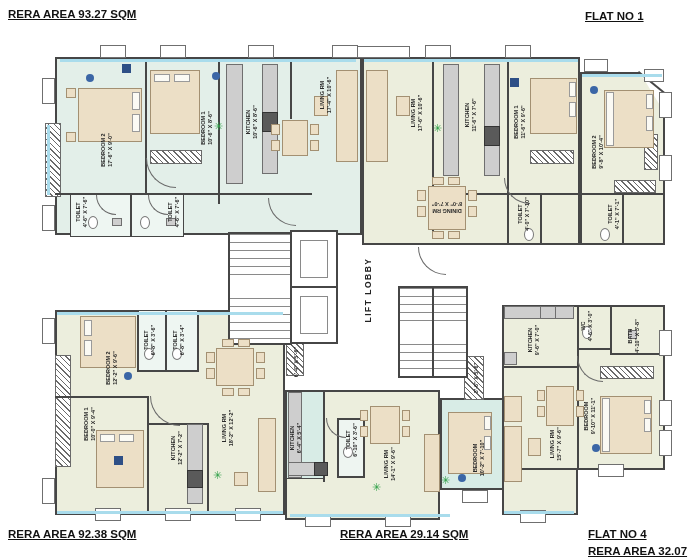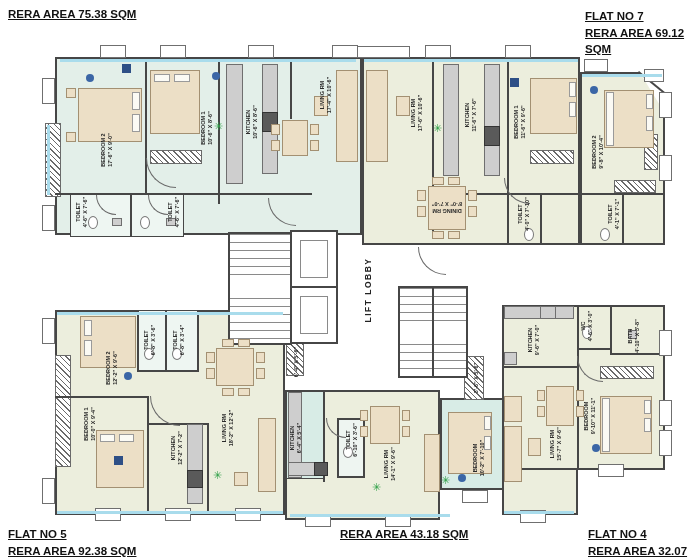--- a/index.html
+++ b/index.html
@@ -382,31 +382,29 @@
         <div>6'-4" X 5'-6"</div>
       </div>
       <div class="rlabel" style="left: 476px; top: 378px; transform: translate(-50%, -50%) rotate(-90deg);">
         <div>3'-6" X 5'-6"</div>
       </div>
     </div>
 
   <div class="lobby" style="left:368px;top:290px">LIFT LOBBY</div>
 
   <div class="flatlabel" style="left:8px;top:6px">
-    <div>RERA AREA 75.38 SQM</div>
+    <div>RERA AREA 93.27 SQM</div>
   </div>
   <div class="flatlabel" style="left:585px;top:8px">
-    <div>FLAT NO 7</div>
-    <div>RERA AREA 69.12 SQM</div>
+    <div>FLAT NO 1</div>
   </div>
   <div class="flatlabel" style="left:8px;top:526px">
-    <div>FLAT NO 5</div>
     <div>RERA AREA 92.38 SQM</div>
   </div>
   <div class="flatlabel" style="left:340px;top:526px">
-    <div>RERA AREA 43.18 SQM</div>
+    <div>RERA AREA 29.14 SQM</div>
   </div>
   <div class="flatlabel" style="left:588px;top:526px">
     <div>FLAT NO 4</div>
     <div>RERA AREA 32.07 SQM</div>
   </div>
 
 </div>
 
 </body></html>

